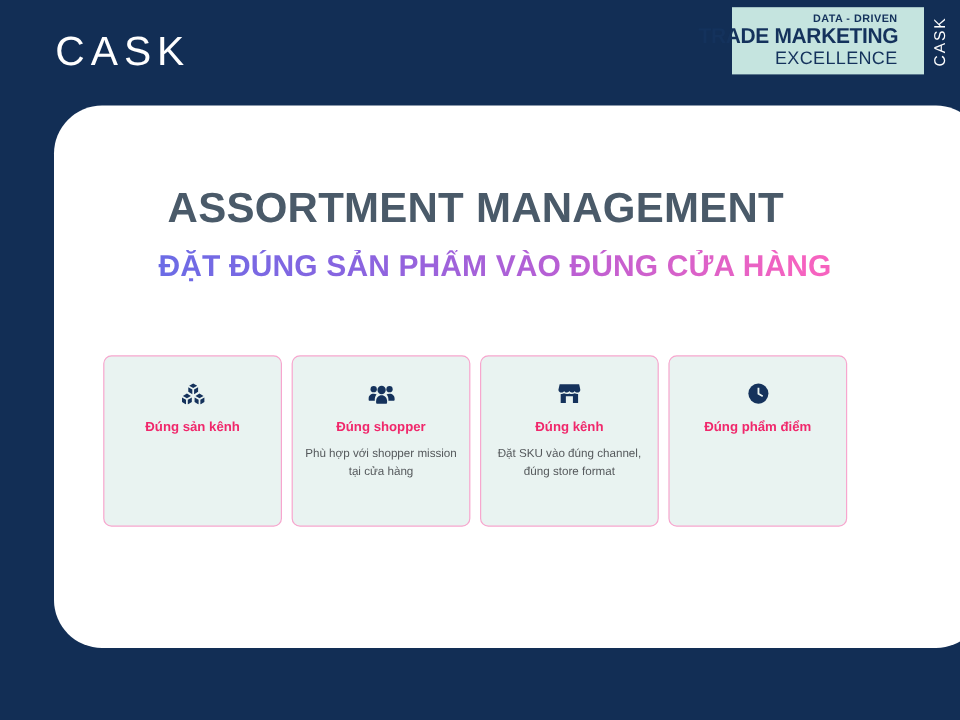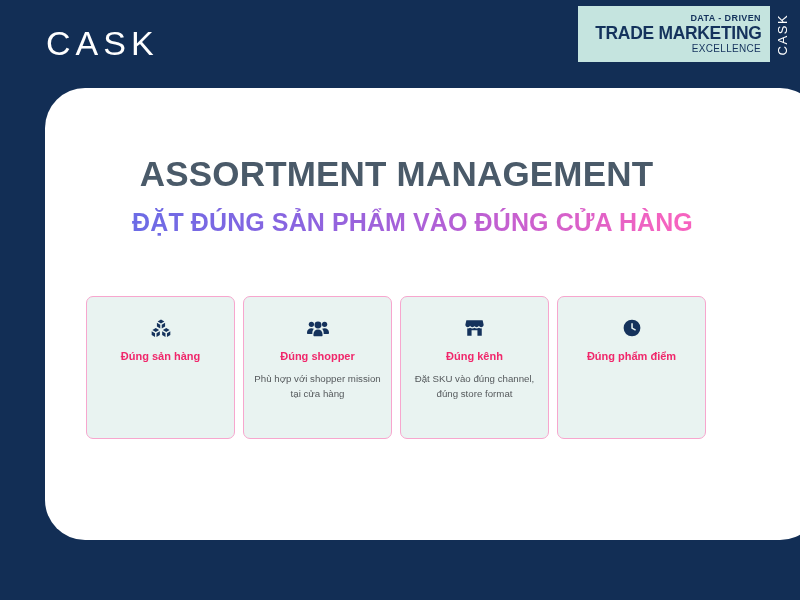--- a/index.html
+++ b/index.html
@@ -38,22 +38,22 @@
   .badge-wrap {
     position: absolute;
     right: 4px;
     top: 6px;
     display: flex;
     align-items: stretch;
     height: 56px;
   }
   .badge-box {
     background: #C5E4DF;
-    width: 192px;
-    padding: 5px 9px 5px 8px;
+    width: 160px;
+    padding: 5px 22px 5px 8px;
     box-sizing: border-box;
     display: flex;
     flex-direction: column;
     justify-content: center;
     align-items: flex-end;
     color: #14325C;
   }
   .badge-line-top {
     font-size: 9px;
     font-weight: 700;
@@ -64,21 +64,21 @@
   .badge-line-main {
     font-size: 18px;
     font-weight: 700;
     letter-spacing: -0.3px;
     line-height: 1.05;
     white-space: nowrap;
     transform: scaleX(0.97);
     transform-origin: right center;
   }
   .badge-line-bot {
-    font-size: 10px;
+    font-size: 15px;
     font-weight: 400;
     letter-spacing: 0.3px;
     line-height: 1.2;
     white-space: nowrap;
   }
   .badge-vertical {
     width: 26px;
     display: flex;
     align-items: center;
     justify-content: center;
@@ -214,21 +214,21 @@
   <div class="cards">
 
     <div class="card">
       <div class="card-icon">
         <svg width="20" height="18" viewBox="0 0 24 22" aria-hidden="true">
           <path d="M12 0.6 L16.1 3 L12 5.4 L7.9 3 Z M11.1 6.9 L11.1 11.6 L7 9.2 L7 4.5 Z M12.9 6.9 L17 4.5 L17 9.2 L12.9 11.6 Z
                    M5.6 11 L9.7 13.4 L5.6 15.8 L1.5 13.4 Z M4.7 17.3 L4.7 22 L0.6 19.6 L0.6 14.9 Z M6.5 17.3 L10.6 14.9 L10.6 19.6 L6.5 22 Z
                    M18.4 11 L22.5 13.4 L18.4 15.8 L14.3 13.4 Z M17.5 17.3 L17.5 22 L13.4 19.6 L13.4 14.9 Z M19.3 17.3 L23.4 14.9 L23.4 19.6 L19.3 22 Z"></path>
         </svg>
       </div>
-      <div class="card-title">Đúng sản hàng</div>
+      <div class="card-title">Đúng sản kênh</div>
     </div>
 
     <div class="card">
       <div class="card-icon">
         <svg width="22" height="17" viewBox="0 0 26 19" aria-hidden="true">
           <circle cx="5.2" cy="4.6" r="3.1"></circle>
           <circle cx="20.8" cy="4.6" r="3.1"></circle>
           <path d="M0 14.3 C0 11 2.3 9.1 5.2 9.1 C6.3 9.1 7.3 9.4 8.1 9.9 C6.9 11.2 6.3 12.9 6.3 14.8 L6.3 16 L1.2 16 C0.5 16 0 15.5 0 14.8 Z"></path>
           <path d="M26 14.3 C26 11 23.7 9.1 20.8 9.1 C19.7 9.1 18.7 9.4 17.9 9.9 C19.1 11.2 19.7 12.9 19.7 14.8 L19.7 16 L24.8 16 C25.5 16 26 15.5 26 14.8 Z"></path>
           <circle cx="13" cy="5.4" r="4.1"></circle>

